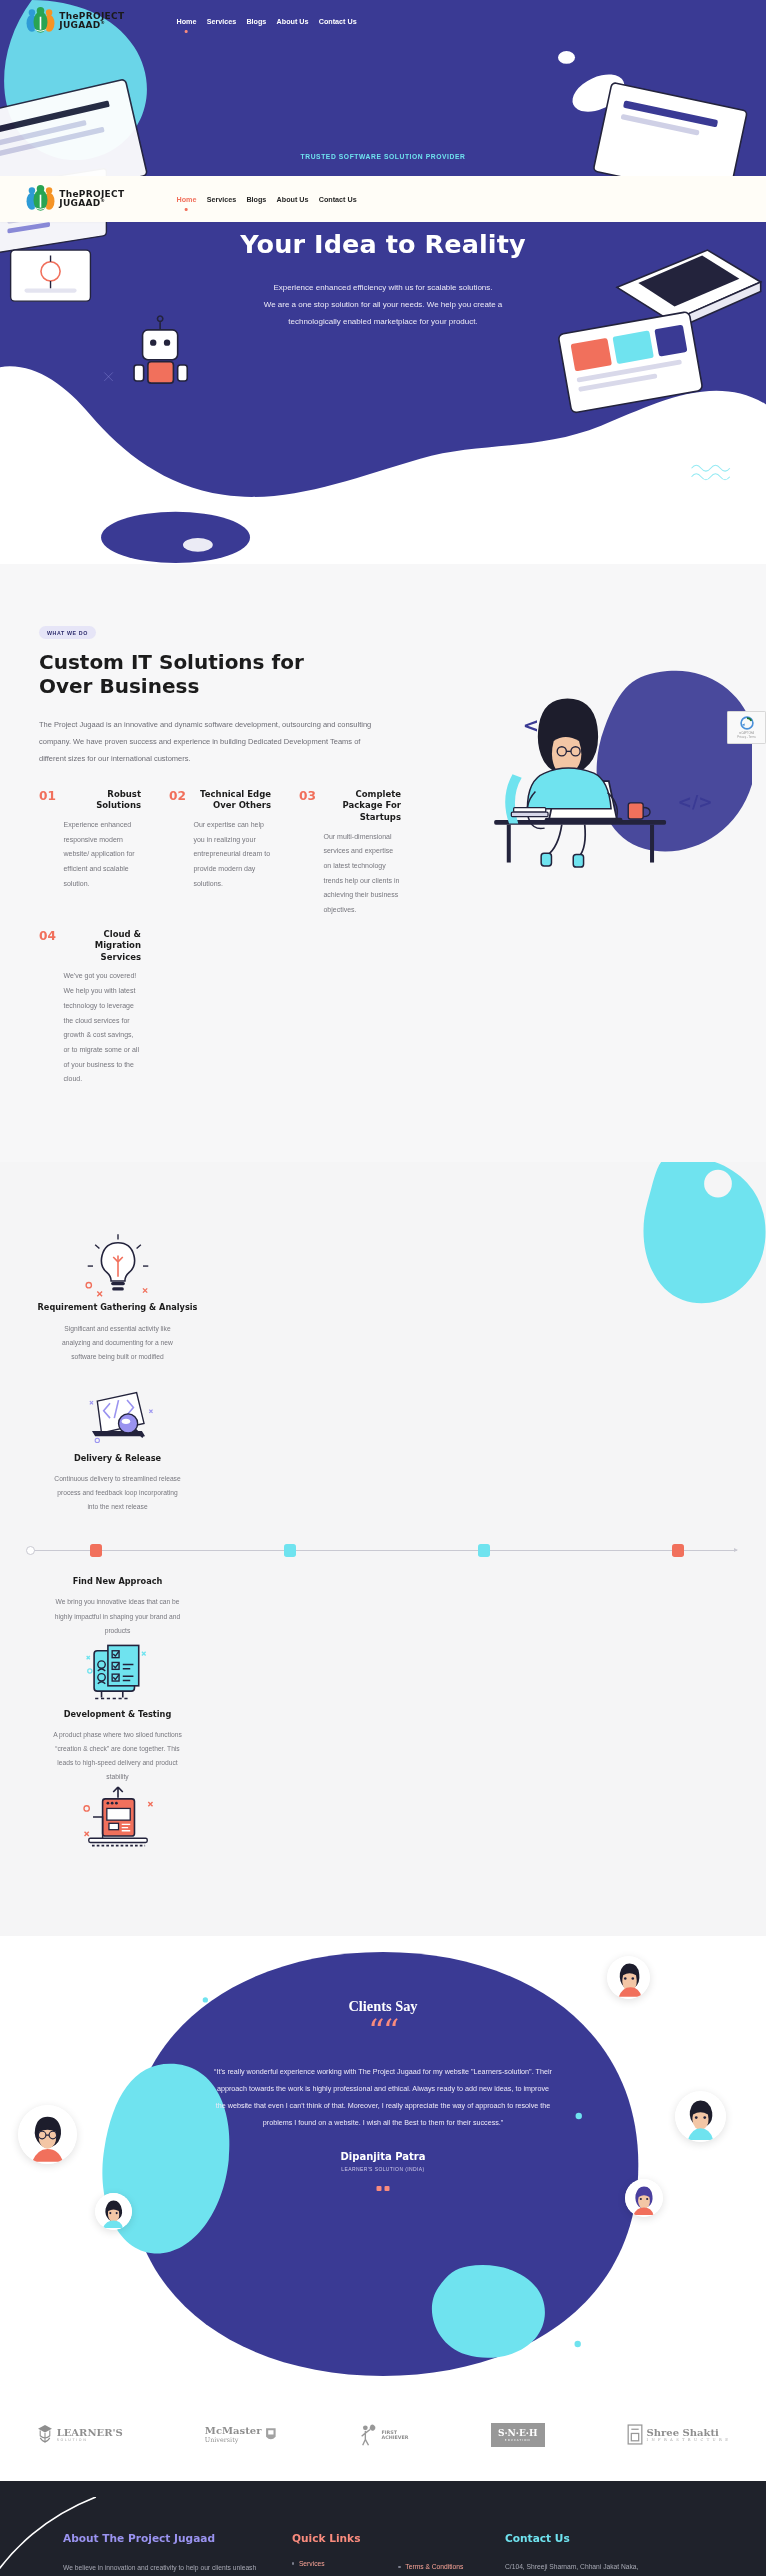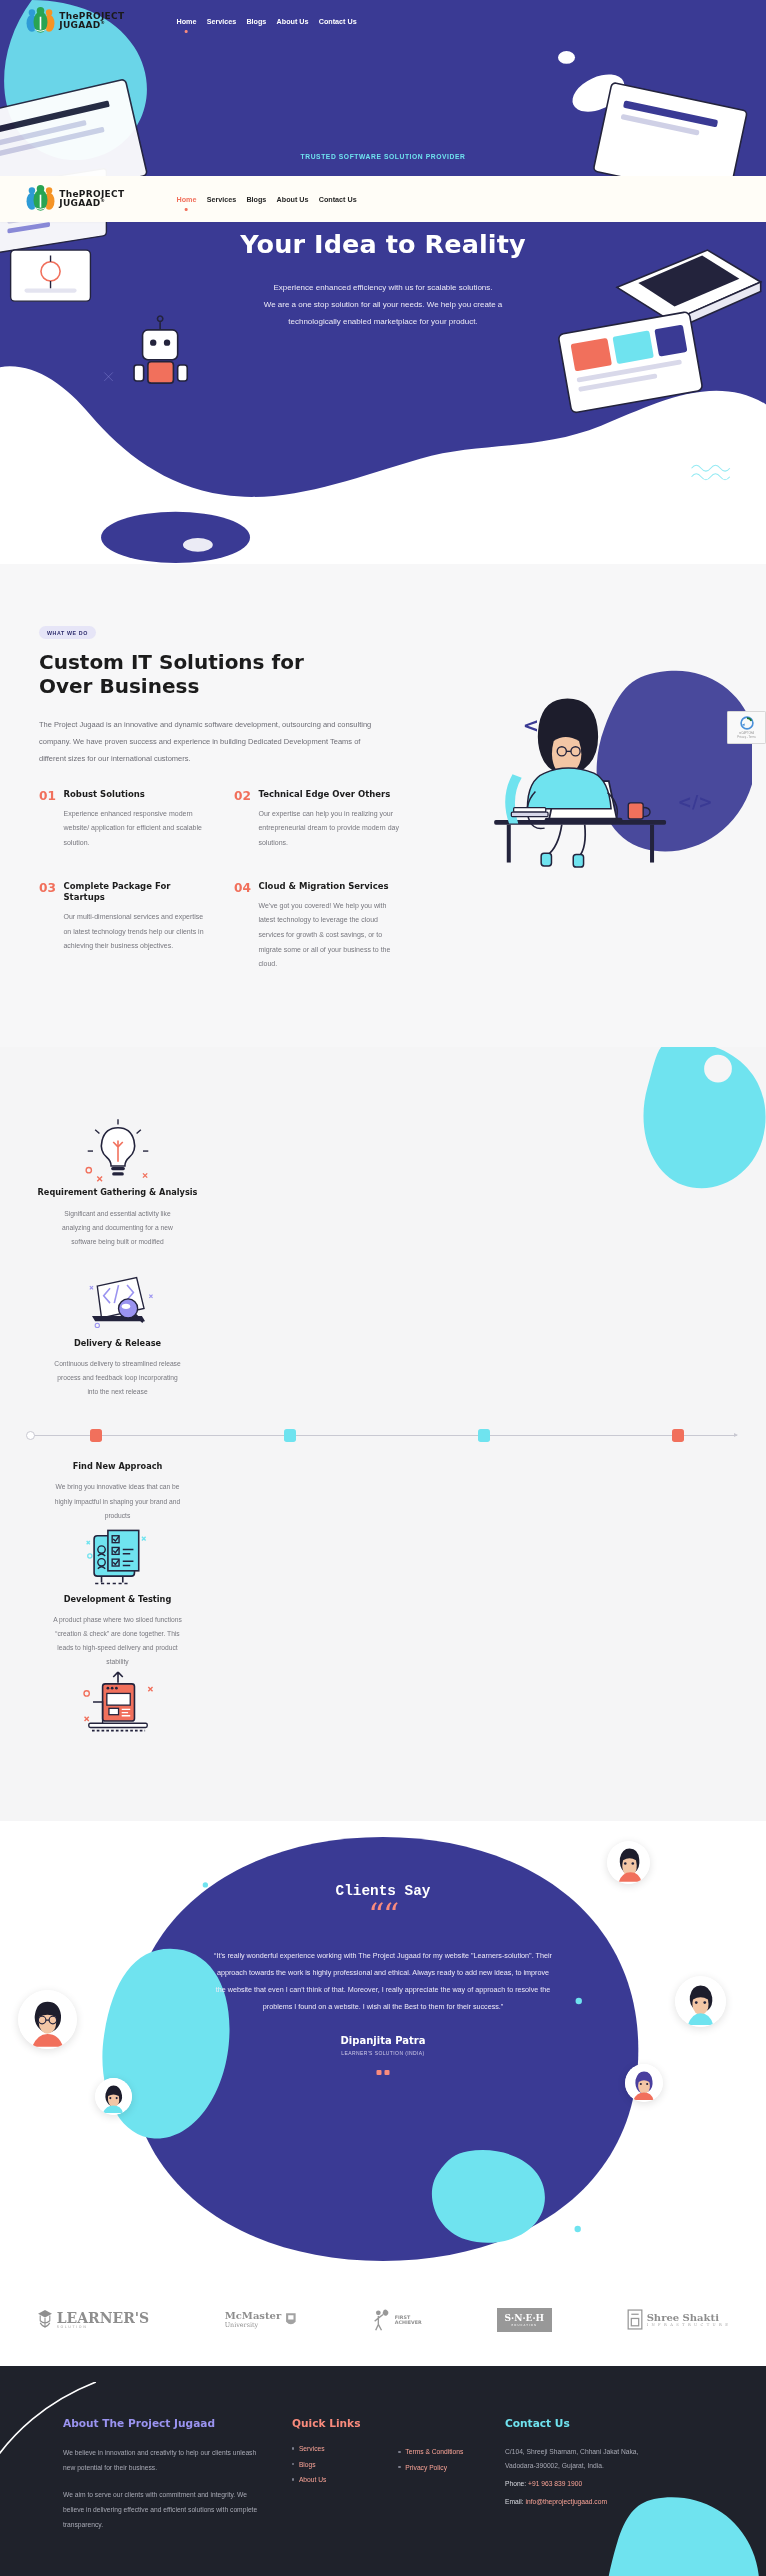--- a/index.html
+++ b/index.html
@@ -84,29 +84,29 @@
     display:inline-block; background:#e6e5f7; color:#2f2e6e;
     font-size:5.3px; font-weight:bold; letter-spacing:0.6px;
     padding:3.7px 8px; border-radius:9.6px; margin-bottom:10.6px;
   }
   .what-title {
     font-family:"DejaVu Sans", sans-serif;
     font-size:20px; font-weight:bold; line-height:1.2; color:#1c1c1c;
     max-width:319px; margin-bottom:18px;
   }
   .what-para { font-size:7.5px; color:#6e6e76; line-height:2.3; max-width:341px; margin-bottom:21px; }
-  .cards { display:grid; grid-template-columns:1fr 1fr; gap:30px 28px; max-width:362px; }
+  .cards { display:grid; grid-template-columns:1fr 1fr 1fr; gap:11px 28px; max-width:362px; }
   .card { display:flex; gap:7.5px; }
   .card-num {
     font-family:"DejaVu Sans", sans-serif;
     font-size:12.2px; font-weight:bold; color:#f1705c; flex:none; line-height:1.25;
   }
   .card-title {
     font-family:"DejaVu Sans", sans-serif;
-    font-size:8.5px; font-weight:bold; color:#1c1c1c; line-height:1.35; margin-bottom:6.4px;
+    font-size:8.5px; font-weight:bold; color:#1c1c1c; line-height:1.35; margin-bottom:6.4px;text-align:right;
   }
   .card-text { font-size:7px; color:#77777e; line-height:2.1; }
   .what-right { flex:1; position:relative; min-height:277px; }
 
   
   .sec-process {
     position:relative; width:766px; background:#f5f5f6;
     padding:51px 0 80px 0; overflow:hidden;
   }
   .proc-row { display:flex; width:766px; padding:0 29px; position:relative; z-index:4;flex-direction:column; }
@@ -139,21 +139,21 @@
   
   .sec-client {
     position:relative; width:766px; height:458px; background:#ffffff; overflow:hidden;
   }
   .client-blob { position:absolute; left:0; top:0; width:766px; height:458px; }
   .client-inner {
     position:absolute; left:50%; transform:translateX(-50%); top:62px;
     width:351px; text-align:center; z-index:10;
   }
   .client-h {
-    font-family:Liberation Mono, monospace;
+    font-family:Liberation Serif, serif;
     font-size:14.4px; font-weight:bold; color:#ffffff; margin-bottom:4.3px;
   }
   .qmark { font-size:32px; color:#f98b7d; font-family:"DejaVu Serif", serif; line-height:0.8; letter-spacing:-1.6px; }
   .client-quote { font-size:7.2px; color:#eeeaf8; line-height:2.4; margin-top:18px; padding:0 4.3px; }
   .client-name {
     font-family:"DejaVu Sans", sans-serif;
     font-size:10px; font-weight:bold; color:#ffffff; margin-top:19px;
   }
   .client-org { font-size:5px; color:#cfcae8; letter-spacing:0.4px; margin-top:4.3px; }
   .dots { display:flex; gap:3.2px; justify-content:center; margin-top:14px; }
@@ -165,21 +165,21 @@
 
   
   .logos-row {
     width:766px; background:#ffffff; padding:29px 37px 34px 37px;
     display:flex; align-items:center; justify-content:space-between;
   }
   .client-logo {
     filter:grayscale(1); opacity:0.62;
     display:flex; align-items:center; gap:3.7px;
   }
-  .cl-name { font-family:"DejaVu Serif", serif; font-size:14px; font-weight:bold; color:#4a4a4a; line-height:1.05; }
+  .cl-name { font-family:"DejaVu Serif", serif; font-size:10px; font-weight:bold; color:#4a4a4a; line-height:1.05; }
   .cl-sub { font-family:"DejaVu Sans", sans-serif; font-size:3.5px; letter-spacing:1.6px; color:#6a6a6a; }
 
   
   .footer {
     position:relative; width:766px; background:#1f222b; padding:51px 16px 0 0; overflow:hidden;
   }
   .footer-inner { display:flex; width:766px; padding:0 63px; position:relative; z-index:5; }
   .fcol1 { width:229px; padding-right:34px; }
   .fcol2 { width:213px; display:flex; gap:38px; }
   .fcol3 { flex:1; }

